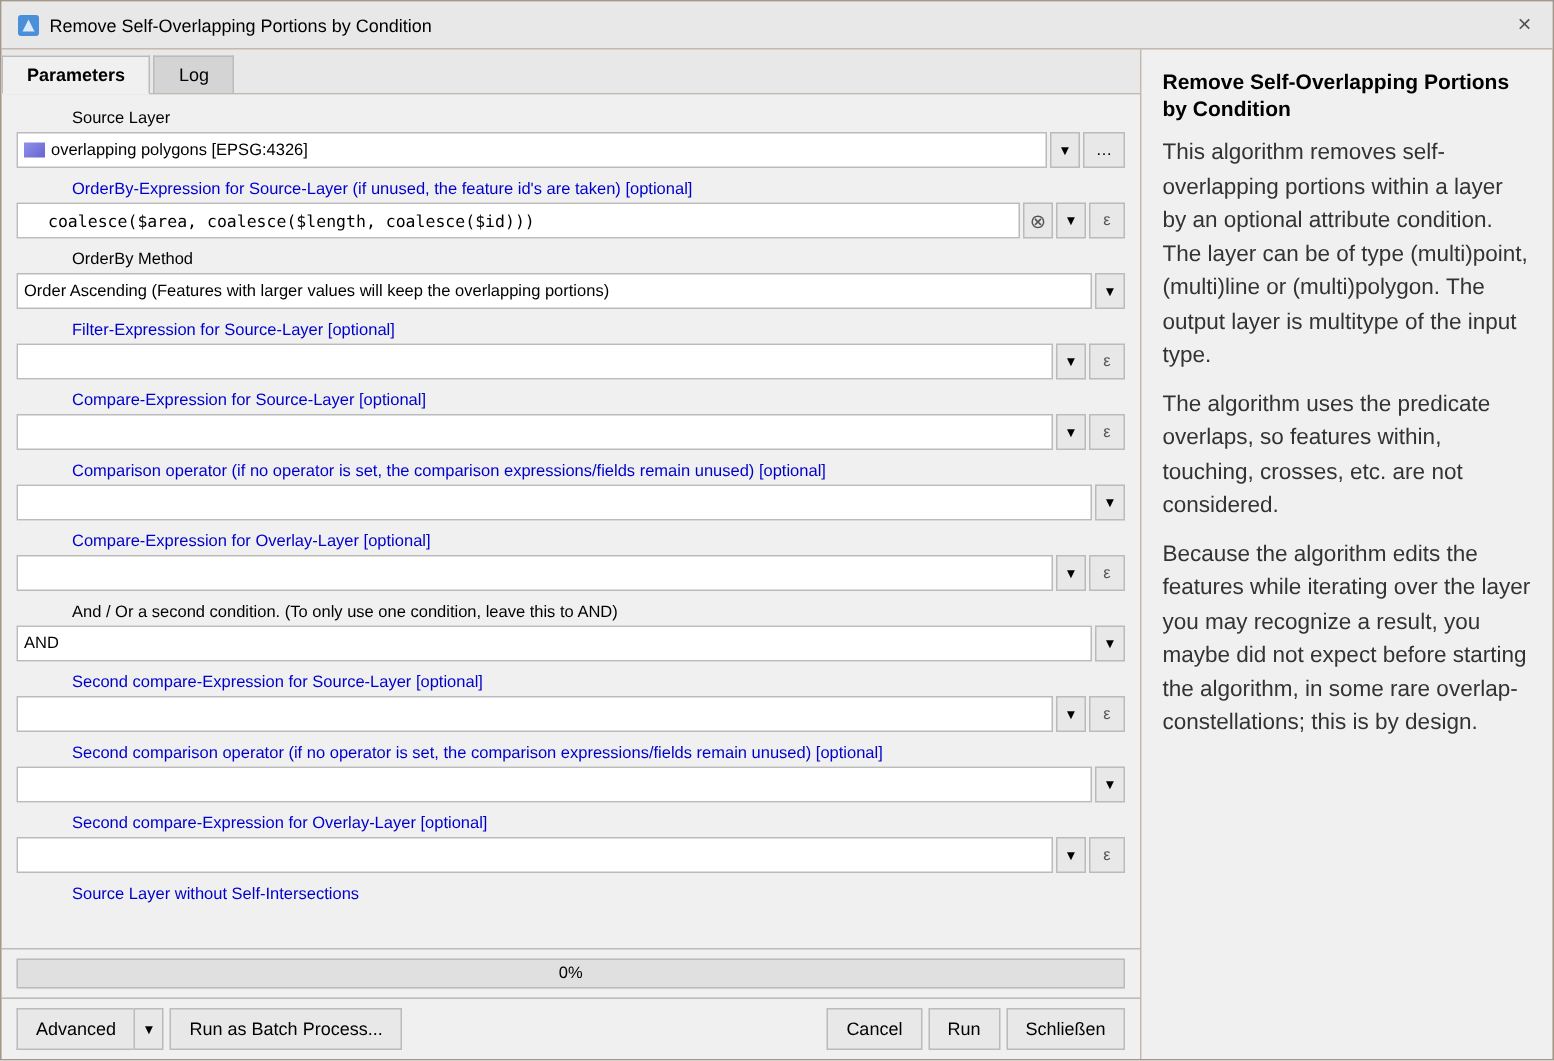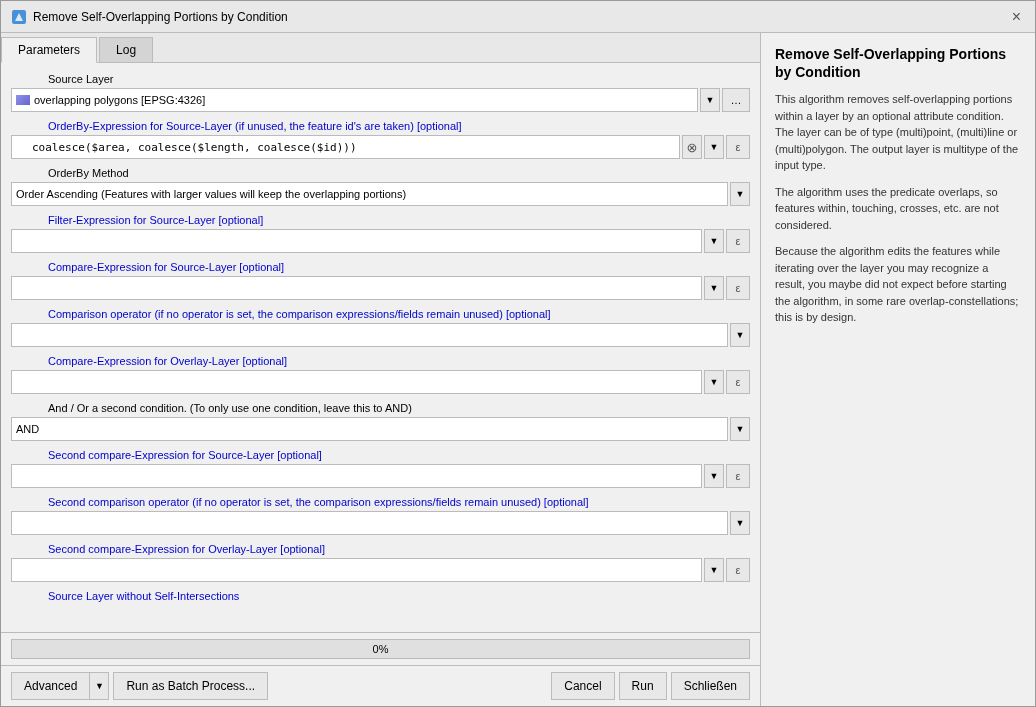--- a/index.html
+++ b/index.html
@@ -75,20 +75,21 @@
       font-size: 12px;
       margin-right: 2px;
       margin-top: 4px;
     }
     .tab.active {
       background: #f0f0f0;
       border-bottom: 1px solid #f0f0f0;
       margin-bottom: -1px;
       position: relative;
       z-index: 1;
+      font-weight: bold;
     }
     .form-area {
       flex: 1;
       overflow-y: auto;
       padding: 10px;
       background: #f0f0f0;
     }
     .field-group {
       margin-bottom: 8px;
     }
@@ -247,21 +248,21 @@
       overflow-y: auto;
     }
     .help-title {
       font-size: 14px;
       font-weight: bold;
       color: #000;
       margin-bottom: 10px;
       line-height: 1.3;
     }
     .help-text {
-      font-size: 11px;
+      font-size: 15px;
       color: #333;
       line-height: 1.5;
       margin-bottom: 10px;
     }
     
     .form-area::-webkit-scrollbar { width: 12px; }
     .form-area::-webkit-scrollbar-track { background: #f0f0f0; }
     .form-area::-webkit-scrollbar-thumb { background: #bbb; border: 1px solid #999; }
     .select-display {
       flex: 1;

